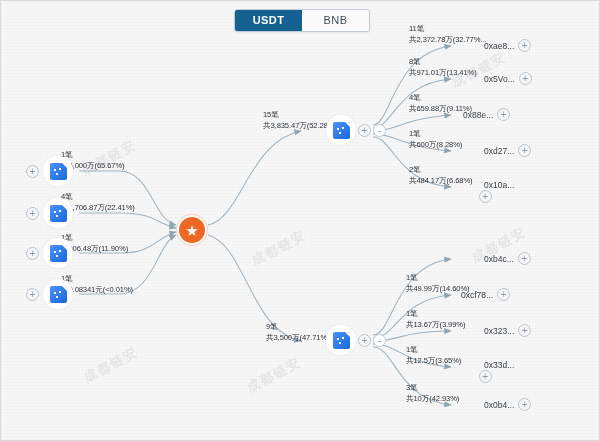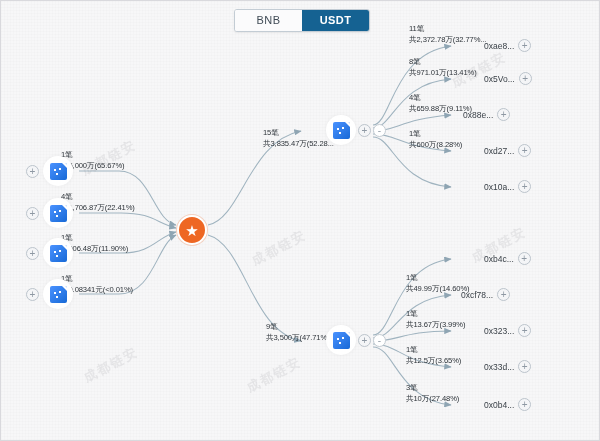--- a/index.html
+++ b/index.html
@@ -161,22 +161,22 @@
     user-select:none;
     font-weight:bold;
   }
 </style>
 </head>
 <body>
 
 <div id="app">
 
   <div id="tabs">
+    <div class="tab active">USDT</div>
     <div class="tab">BNB</div>
-    <div class="tab active">USDT</div>
   </div>
 
   <svg id="edges" viewBox="0 0 600 441">
     <defs>
       <marker id="ah" markerWidth="7" markerHeight="6" refX="6.4" refY="3" orient="auto">
         <path d="M0,0 L7,3 L0,6 z" fill="#8fa5b3"></path>
       </marker>
     </defs>
     <g fill="none" stroke="#9fb3bf" stroke-width="1.05">
 
@@ -256,21 +256,21 @@
 
   <div class="node" style="left:325px; top:114px;">
     <div class="halo">
         <div class="tok"></div>
       </div>
     <div class="gap2"></div>
     <div class="plus">+</div>
     <div class="gap2"></div>
     <div class="collapse">-</div>
   </div>
-  <div class="elabel" style="left:262px; top:126px;">
+  <div class="elabel" style="left:262px; top:108px;">
     <span>15笔</span>
     <span class="l2">共3,835.47万(52.28...</span>
   </div>
 
   <div class="node" style="left:325px; top:324px;">
     <div class="halo">
         <div class="tok"></div>
       </div>
     <div class="gap2"></div>
     <div class="plus">+</div>
@@ -315,24 +315,28 @@
   <div class="node" style="left:455px; top:143px;">
     <div class="addr">0xd27...</div>
     <div class="gap4"></div>
     <div class="plus">+</div>
   </div>
   <div class="elabel" style="left:408px; top:127px;">
     <span>1笔</span>
     <span class="l2">共600万(8.28%)</span>
   </div>
 
-  <div class="node" style="left:455px; top:179px;">
+  <div class="node" style="left:455px; top:179px;flex-direction:column;">
     <div class="addr">0x10a...</div>
     <div class="gap4"></div>
     <div class="plus">+</div>
+  </div>
+  <div class="elabel" style="left:408px; top:163px;">
+    <span>2笔</span>
+    <span class="l2">共484.17万(6.68%)</span>
   </div>
 
   <div class="node" style="left:455px; top:251px;">
     <div class="addr">0xb4c...</div>
     <div class="gap4"></div>
     <div class="plus">+</div>
   </div>
 
   <div class="node" style="left:432px; top:287px;">
     <div class="addr">0xcf78...</div>
@@ -347,38 +351,38 @@
   <div class="node" style="left:455px; top:323px;">
     <div class="addr">0x323...</div>
     <div class="gap4"></div>
     <div class="plus">+</div>
   </div>
   <div class="elabel" style="left:405px; top:307px;">
     <span>1笔</span>
     <span class="l2">共13.67万(3.99%)</span>
   </div>
 
-  <div class="node" style="left:455px; top:359px;">
+  <div class="node" style="left:455px; top:359px;flex-direction:column;">
     <div class="addr">0x33d...</div>
     <div class="gap4"></div>
     <div class="plus">+</div>
   </div>
   <div class="elabel" style="left:405px; top:343px;">
     <span>1笔</span>
     <span class="l2">共12.5万(3.65%)</span>
   </div>
 
   <div class="node" style="left:455px; top:397px;">
     <div class="addr">0x0b4...</div>
     <div class="gap4"></div>
     <div class="plus">+</div>
   </div>
   <div class="elabel" style="left:405px; top:381px;">
     <span>3笔</span>
-    <span class="l2">共10万(27.48%)</span>
+    <span class="l2">共10万(42.93%)</span>
   </div>
 
   <div class="wm" style="left:78px;  top:148px;">成都链安</div>
   <div class="wm" style="left:80px;  top:355px;">成都链安</div>
   <div class="wm" style="left:243px; top:365px;">成都链安</div>
   <div class="wm" style="left:248px; top:238px;">成都链安</div>
   <div class="wm" style="left:468px; top:235px;">成都链安</div>
   <div class="wm" style="left:448px; top:60px;">成都链安</div>
 
 </div>

